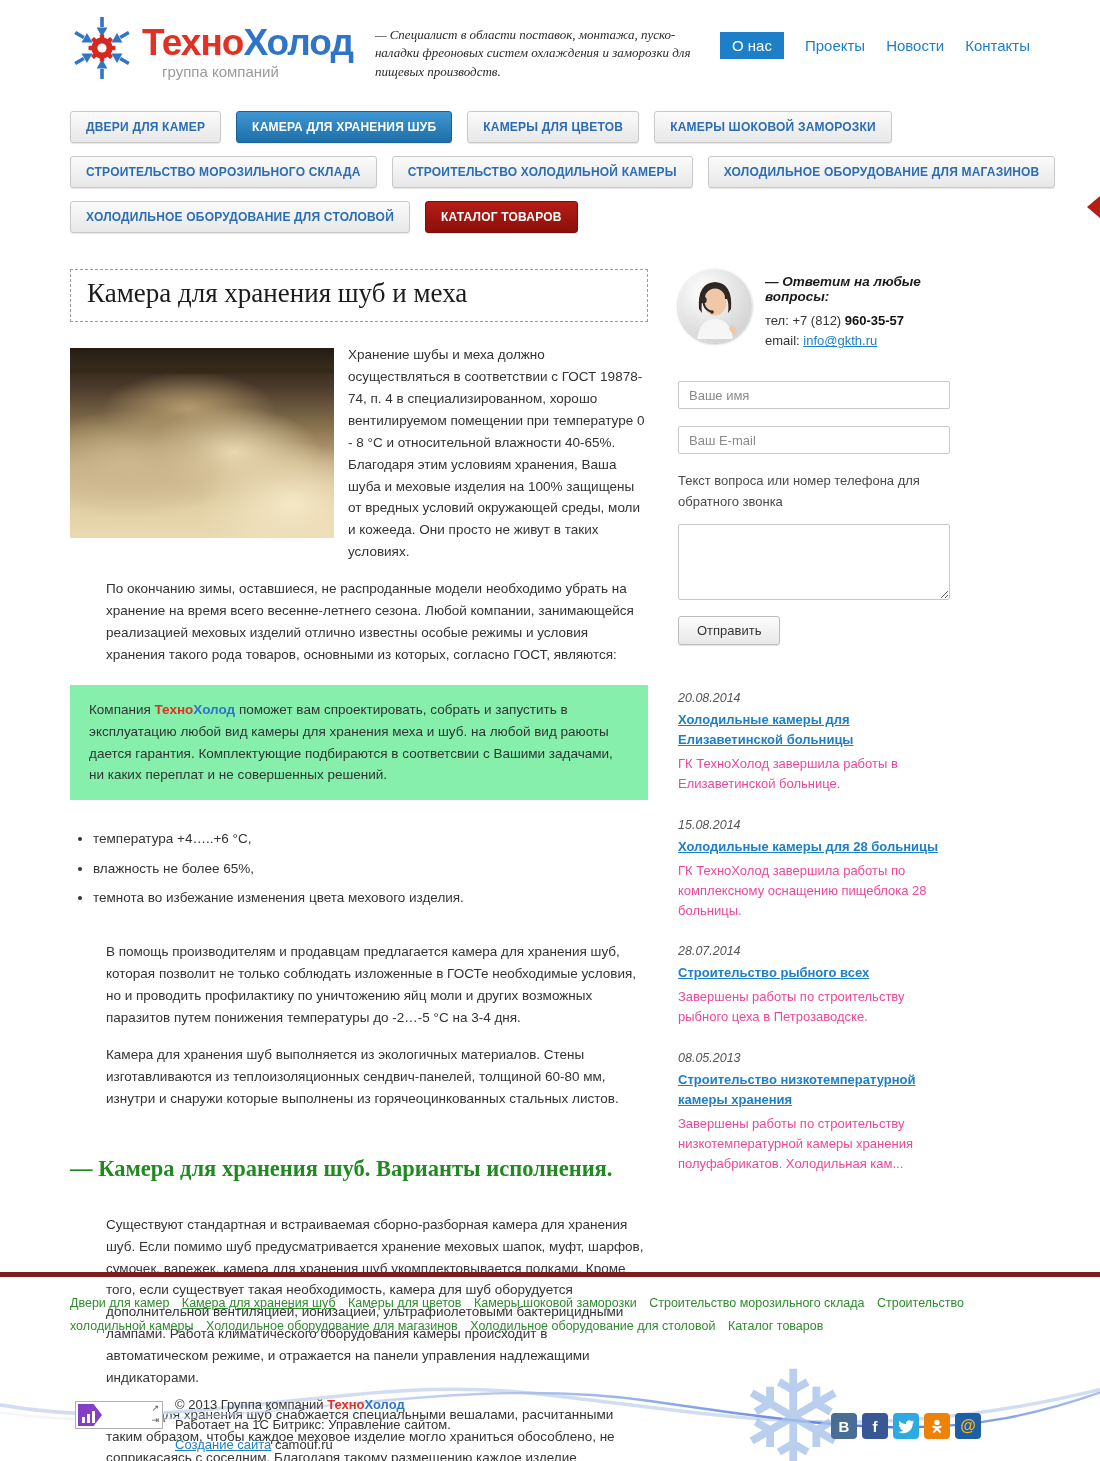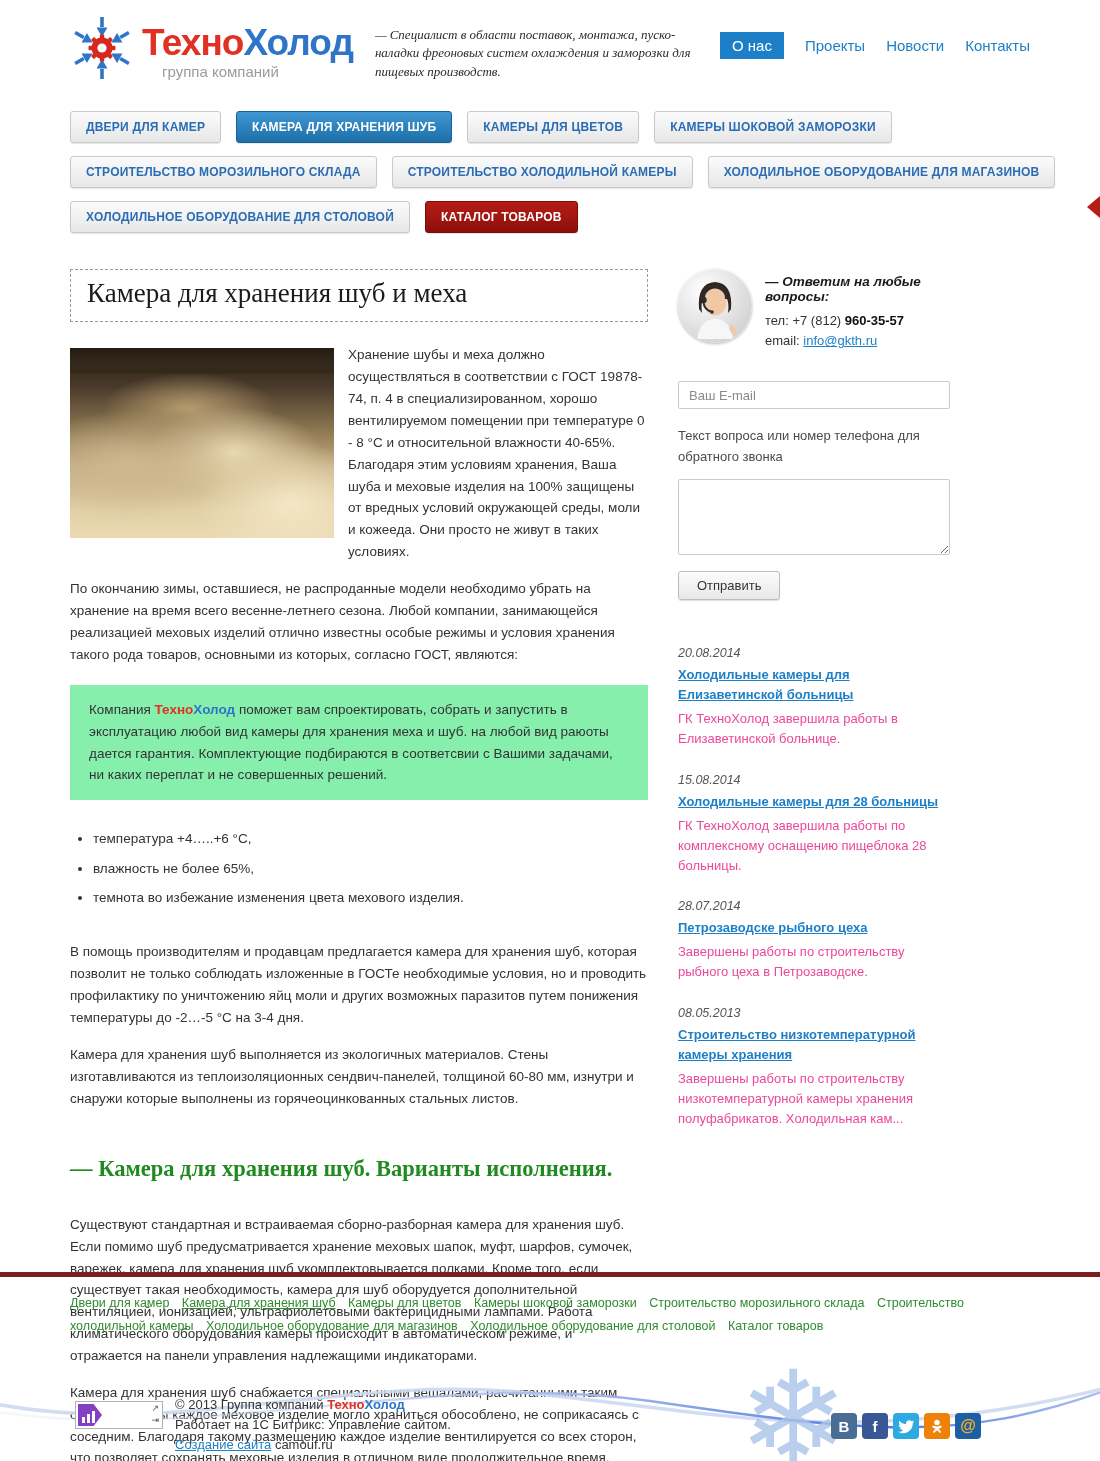--- a/index.html
+++ b/index.html
@@ -44,21 +44,21 @@
     border-top:11px solid transparent; border-bottom:11px solid transparent;
     border-right:13px solid #b51d15;
   }
 
   
   .main { display:flex; margin-top:36px; }
   .article { width:578px; }
   .h1-box { border:1px dashed #9b9b9b; padding:8px 16px 12px; }
   h1 { margin:0; font-family:"Liberation Serif", serif; font-weight:normal; font-size:27px; color:#1b1b1b; }
   .article-body { margin-top:22px; font-size:13.5px; line-height:1.62; color:#333; }
-  .article-body p { margin:0 0 15px; }
+  .article-body p { margin:0 0 15px;padding-left:36px; }
   .fur {
     float:left; width:264px; height:190px; margin:4px 14px 6px 0;
     background:
       linear-gradient(180deg, transparent 10%, rgba(50,38,20,.75) 11%, rgba(50,38,20,.75) 13%, transparent 14%),
       radial-gradient(ellipse 60% 45% at 22% 62%, #cdb890 0%, rgba(205,184,144,0) 65%),
       radial-gradient(ellipse 55% 40% at 62% 55%, #e9d8b1 0%, rgba(233,216,177,0) 60%),
       radial-gradient(ellipse 55% 50% at 84% 82%, #f4e7c5 0%, rgba(244,231,197,0) 65%),
       radial-gradient(ellipse 60% 35% at 45% 32%, #b59b6e 0%, rgba(181,155,110,0) 55%),
       linear-gradient(180deg, #241c12 0%, #49392a 20%, #8a744f 42%, #c3ab80 62%, #e2d0a6 85%, #ead9b2 100%);
   }
@@ -260,40 +260,41 @@
           </svg>
         </div>
         <div class="contact-info">
           <div class="c-title">— Ответим на любые вопросы:</div>
           <div class="c-line"><span>тел: +7 (812) </span><b>960-35-57</b></div>
           <div class="c-line"><span>email: </span><a href="#">info@gkth.ru</a></div>
         </div>
       </div>
 
       <div class="form">
+        <input class="inp" type="text" placeholder="Ваше имя" style="">
         <input class="inp" type="text" placeholder="Ваш E-mail" style="">
         <div class="q-label">Текст вопроса или номер телефона для обратного звонка</div>
         <textarea class="inp-area" style=""></textarea>
         <button class="submit">Отправить</button>
       </div>
 
       <div class="news">
         <div class="news-item">
           <div class="news-date">20.08.2014</div>
           <a href="#" class="news-title">Холодильные камеры для Елизаветинской больницы</a>
           <div class="news-text">ГК ТехноХолод завершила работы в Елизаветинской больнице.</div>
         </div>
         <div class="news-item">
           <div class="news-date">15.08.2014</div>
           <a href="#" class="news-title">Холодильные камеры для 28 больницы</a>
           <div class="news-text">ГК ТехноХолод завершила работы по комплексному оснащению пищеблока 28 больницы.</div>
         </div>
         <div class="news-item">
           <div class="news-date">28.07.2014</div>
-          <a href="#" class="news-title">Петрозаводске рыбного цеха</a>
+          <a href="#" class="news-title">Строительство рыбного всех</a>
           <div class="news-text">Завершены работы по строительству рыбного цеха в Петрозаводске.</div>
         </div>
         <div class="news-item">
           <div class="news-date">08.05.2013</div>
           <a href="#" class="news-title">Строительство низкотемпературной камеры хранения</a>
           <div class="news-text">Завершены работы по строительству низкотемпературной камеры хранения полуфабрикатов. Холодильная кам...</div>
         </div>
       </div>
     </div>
   </div>

